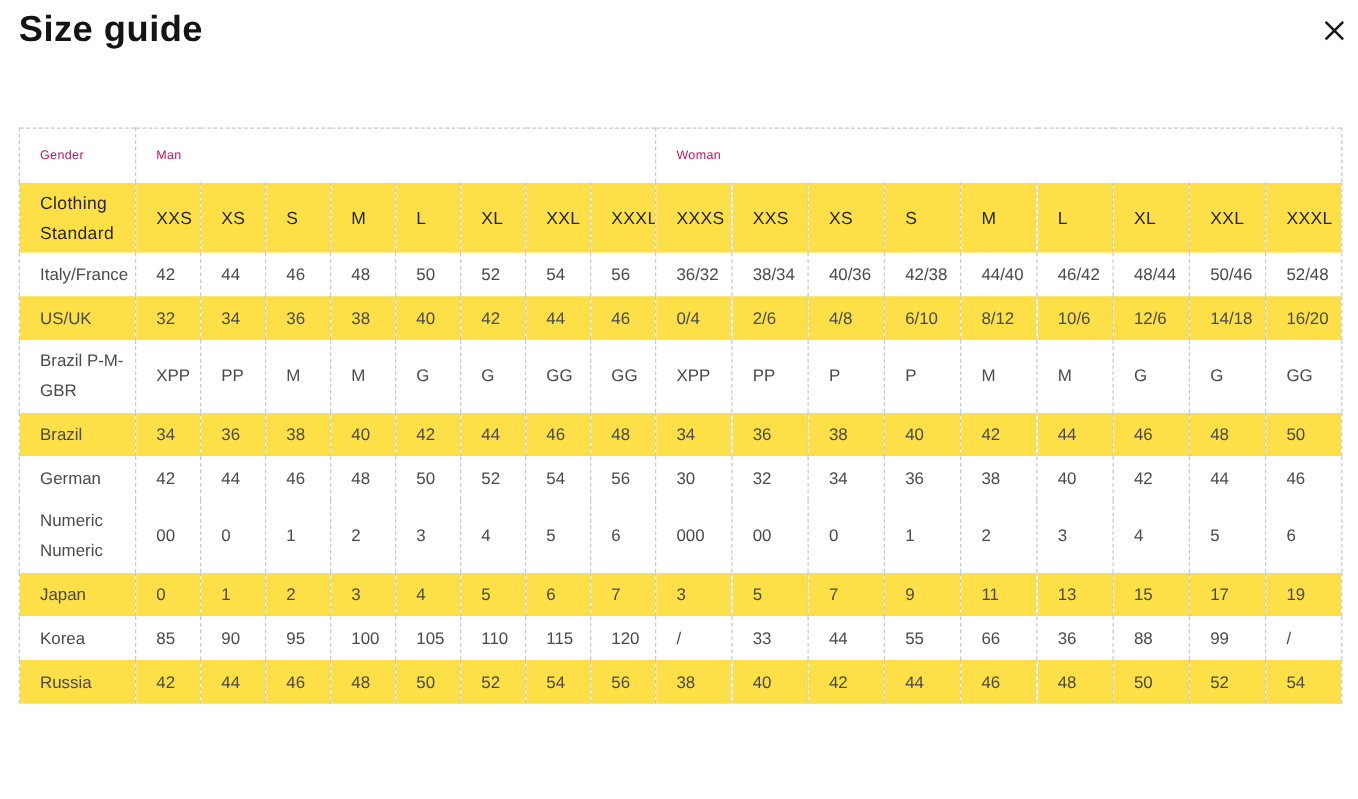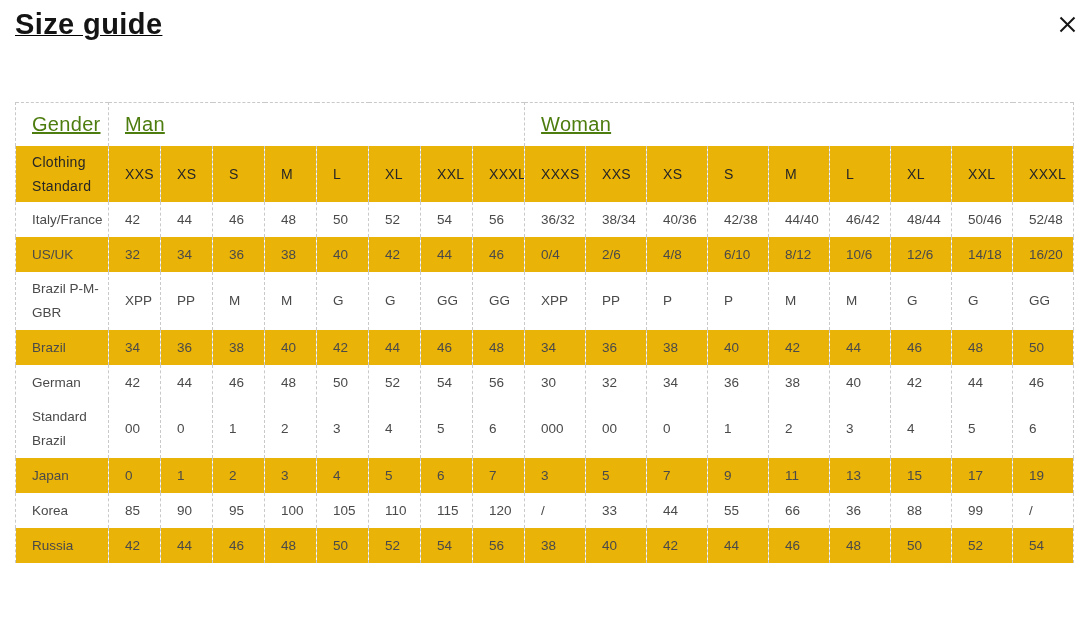--- a/index.html
+++ b/index.html
@@ -1,21 +1,21 @@
 <!DOCTYPE html>
 <html><head>
 <meta charset="utf-8">
 <style>
   html,body{margin:0;padding:0;background:#ffffff;}
   body{
     width:1086px;height:639px;overflow:hidden;position:relative;
     font-family:"Liberation Sans","DejaVu Sans",sans-serif;
     -webkit-font-smoothing:antialiased;
   }
-  .modal-header{position:relative;padding:6px 16px 0 15px;height:50px;text-decoration:underline;}
+  .modal-header{position:relative;padding:6px 16px 0 15px;height:50px;}
   .modal-title{
     font-size:29px;font-weight:800;color:#141414;letter-spacing:.4px;
     line-height:36px;
   }
   .close-btn{
     position:absolute;top:13px;right:8px;width:22px;height:22px;
     background:none;border:none;padding:0;cursor:pointer;
     display:flex;align-items:center;justify-content:center;
   }
   .close-btn svg{display:block;}
@@ -25,31 +25,31 @@
     border-top:1px dashed #c9c9c9;
   }
   .size-table th,.size-table td{
     border-left:1px dashed #c9c9c9;
     text-align:left;vertical-align:middle;font-weight:normal;
     overflow:hidden;
   }
   .size-table tr>*:last-child{border-right:1px dashed #c9c9c9;}
   .gender-row th{
     height:43px;padding:0 4px 0 16px;
-    font-size:20px;color:#4d7c0f;letter-spacing:.3px;text-decoration:underline;
+    font-size:10px;color:#be185d;letter-spacing:.3px;
   }
   .size-row th{
     padding:4px 6px 4px 16px;line-height:24px;
     font-size:14px;color:#262626;letter-spacing:.3px;height:48px;
   }
   .size-table tbody td{
     padding:5px 4px 5px 16px;line-height:24px;height:25px;
     font-size:13.5px;color:#4a4a4a;
   }
-  tr.alt{background:#eab308;}
+  tr.alt{background:#fde047;}
   .label-cell{color:#454545;}
 </style>
 </head>
 <body>
 
 <div class="modal-header">
   <span class="modal-title">Size guide</span>
   <button class="close-btn">
     <span>
       <svg width="19" height="19" viewBox="0 0 19 19">
@@ -203,21 +203,21 @@
         <td class="value-cell">32</td>
         <td class="value-cell">34</td>
         <td class="value-cell">36</td>
         <td class="value-cell">38</td>
         <td class="value-cell">40</td>
         <td class="value-cell">42</td>
         <td class="value-cell">44</td>
         <td class="value-cell">46</td>
       </tr>
       <tr>
-        <td class="label-cell">Standard Brazil</td>
+        <td class="label-cell">Numeric Numeric</td>
         <td class="value-cell">00</td>
         <td class="value-cell">0</td>
         <td class="value-cell">1</td>
         <td class="value-cell">2</td>
         <td class="value-cell">3</td>
         <td class="value-cell">4</td>
         <td class="value-cell">5</td>
         <td class="value-cell">6</td>
         <td class="value-cell">000</td>
         <td class="value-cell">00</td>

